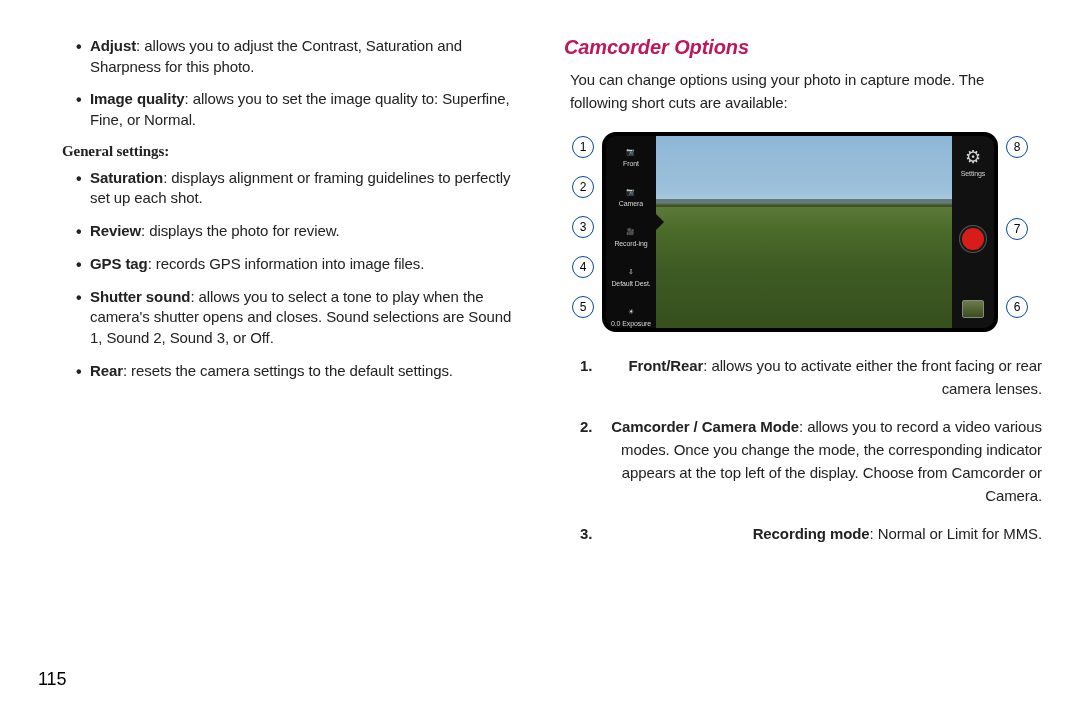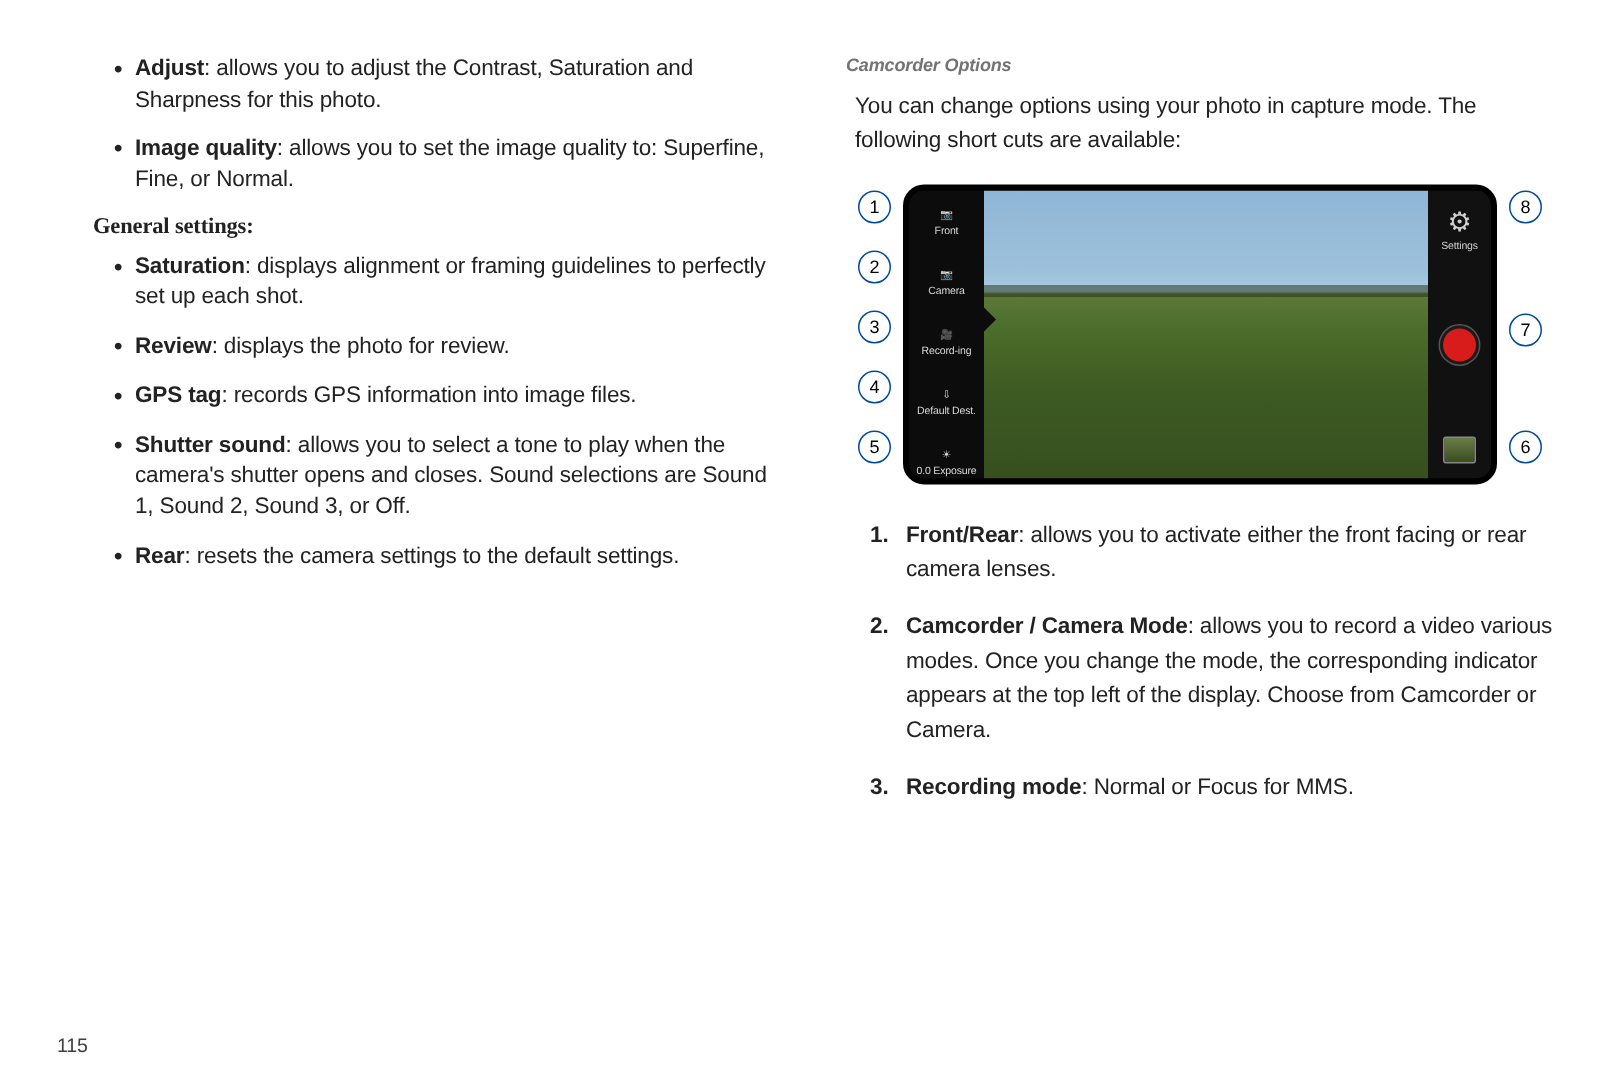--- a/index.html
+++ b/index.html
@@ -40,24 +40,24 @@
     font-size: 16px;
     font-weight: bold;
   }
   .bold { font-weight: 700; }
   .section-head {
     font-weight: 700;
     margin: 6px 0 8px 24px;
     font-family: Liberation Serif, serif;
   }
   .cam-title {
-    color: #737373;
+    color: #be185d;
     font-weight: 800;
     font-style: italic;
-    font-size: 12px;
+    font-size: 20px;
     margin-bottom: 10px;
   }
   .intro {
     line-height: 1.5;
     margin-left: 6px;
     margin-bottom: 14px;
   }
   .diagram-wrap {
     position: relative;
     width: 460px;
@@ -173,40 +173,41 @@
   .cl3 { left: 2px;  top: 84px; }
   .cl4 { left: 2px;  top: 124px;}
   .cl5 { left: 2px;  top: 164px;}
   .cl6 { left: 436px; top: 164px;}
   .cl7 { left: 436px; top: 86px; }
   .cl8 { left: 436px; top: 4px;  }
   .num-list {
     list-style: none;
     padding-left: 40px;
     counter-reset: n;
+    text-align: right;
   }
   .num-list > li {
     position: relative;
     margin-bottom: 14px;
     line-height: 1.55;
   }
   .num-list > li::before {
     counter-increment: n;
     content: counter(n) ".";
     position: absolute;
     left: -24px;
     top: 0;
     font-weight: 700;
   }
   .page-num {
     position: absolute;
     left: 38px;
-    bottom: 16px;
-    font-size: 13px;
-    color: #404040;
+    bottom: 30px;
+    font-size: 18px;
+    color: #000000;
   }
 </style>
 </head>
 <body>
 
 <div class="columns">
 
   <div class="col">
     <ul class="bullet-list">
       <li>
@@ -277,18 +278,18 @@
       <div class="callout cl4">4</div>
       <div class="callout cl5">5</div>
       <div class="callout cl6">6</div>
       <div class="callout cl7">7</div>
       <div class="callout cl8">8</div>
     </div>
 
     <ol class="num-list">
       <li><span class="bold">Front/Rear</span><span>: allows you to activate either the front facing or rear camera lenses.</span></li>
       <li><span class="bold">Camcorder / Camera Mode</span><span>: allows you to record a video various modes. Once you change the mode, the corresponding indicator appears at the top left of the display. Choose from Camcorder or Camera.</span></li>
-      <li><span class="bold">Recording mode</span><span>: Normal or Focus for MMS.</span></li>
+      <li><span class="bold">Recording mode</span><span>: Normal or Limit for MMS.</span></li>
     </ol>
   </div>
 </div>
 
 <div class="page-num">115</div>
 
 </body></html>

